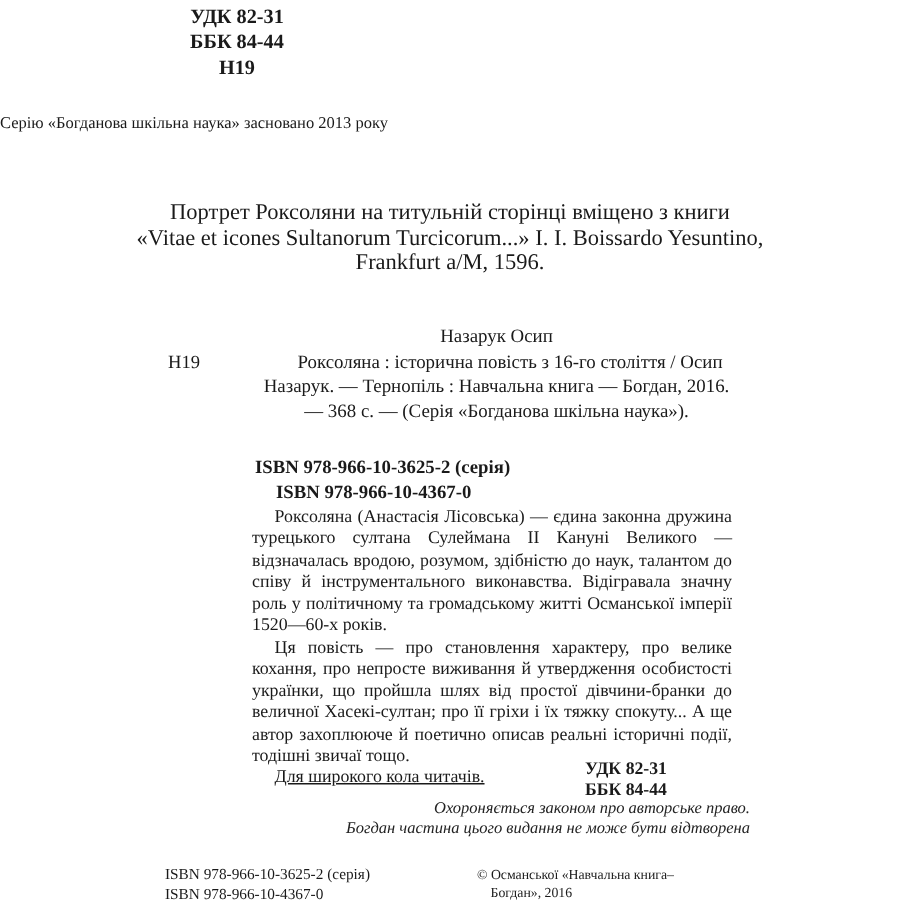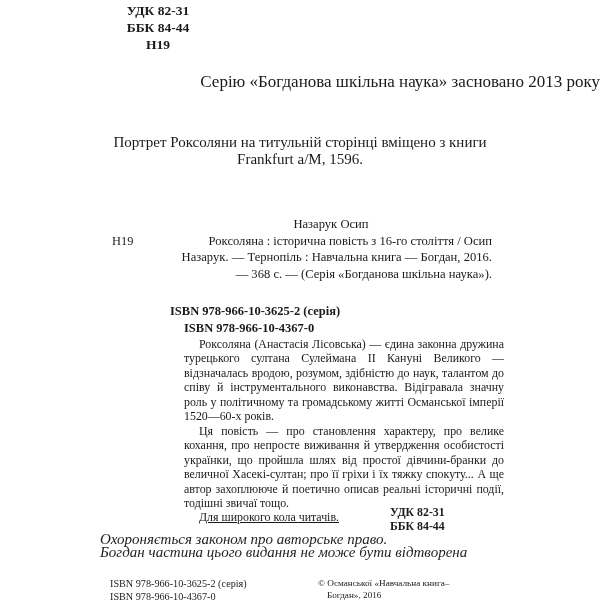--- a/index.html
+++ b/index.html
@@ -39,22 +39,22 @@
   .top-codes .shelf {
     font-weight: 700;
   }
 
   
   .series-note {
     position: absolute;
     left: 0;
     top: 74px;
     width: 600px;
-    text-align: right;
-    font-size: 17px;
+    text-align: left;
+    font-size: 11px;
     line-height: 16px;
   }
 
   
   .portrait-note {
     position: absolute;
     left: 75px;
     top: 134px;
     width: 450px;
     text-align: center;
@@ -83,21 +83,21 @@
     width: 322px;
   }
   .citation .author-line {
     text-align: center;
   }
   .citation .cit-text {
     text-align: justify;
     text-indent: 18px;
   }
   .citation .cit-text:last-child {
-    text-align: right;
+    text-align: center;
   }
 
   
   .isbn-block {
     position: absolute;
     left: 170px;
     top: 303px;
     width: 330px;
     font-size: 12.5px;
     line-height: 16.5px;
@@ -107,21 +107,21 @@
   .isbn-block .isbn-line {
     white-space: nowrap;
   }
   .isbn-block .isbn-line.indent {
     padding-left: 14px;
   }
 
   
   .annotation {
     position: absolute;
-    left: 184px;
+    left: 168px;
     top: 337px;
     width: 320px;
     font-size: 11.9px;
     line-height: 14.45px;
     text-align: justify;
   }
   .annotation p {
     margin: 0;
     text-indent: 15px;
   }
@@ -141,23 +141,23 @@
     line-height: 13.5px;
     font-weight: 700;
   }
 
   
   .legal-notice {
     position: absolute;
     left: 100px;
     top: 533px;
     width: 400px;
-    text-align: left;
+    text-align: right;
     font-style: italic;
-    font-size: 15px;
+    font-size: 11px;
     line-height: 13.4px;
     color: #232323;
   }
 
   
   .footer {
     position: absolute;
     left: 110px;
     top: 577px;
     width: 400px;
@@ -193,20 +193,21 @@
   <div class="top-codes">
     <div class="code-line">УДК 82-31</div>
     <div class="code-line">ББК 84-44</div>
     <div class="shelf">Н19</div>
   </div>
 
   <div class="series-note">Серію «Богданова шкільна наука» засновано 2013 року</div>
 
   <div class="portrait-note">
     <div>Портрет Роксоляни на титульній сторінці вміщено з книги</div>
+    <div>«Vitae et icones Sultanorum Turcicorum...» I. I. Boissardo Yesuntino,</div>
     <div>Frankfurt a/M, 1596.</div>
   </div>
 
   <div class="citation">
     <div class="shelf-mark">Н19</div>
     <div class="cit-body">
       <div class="author-line">Назарук Осип</div>
       <div class="cit-text">Роксоляна : історична повість з 16-го століття / Осип Назарук. — Тернопіль : Навчальна книга — Богдан, 2016. — 368 с. — (Серія «Богданова шкільна наука»).</div>
     </div>
   </div>

